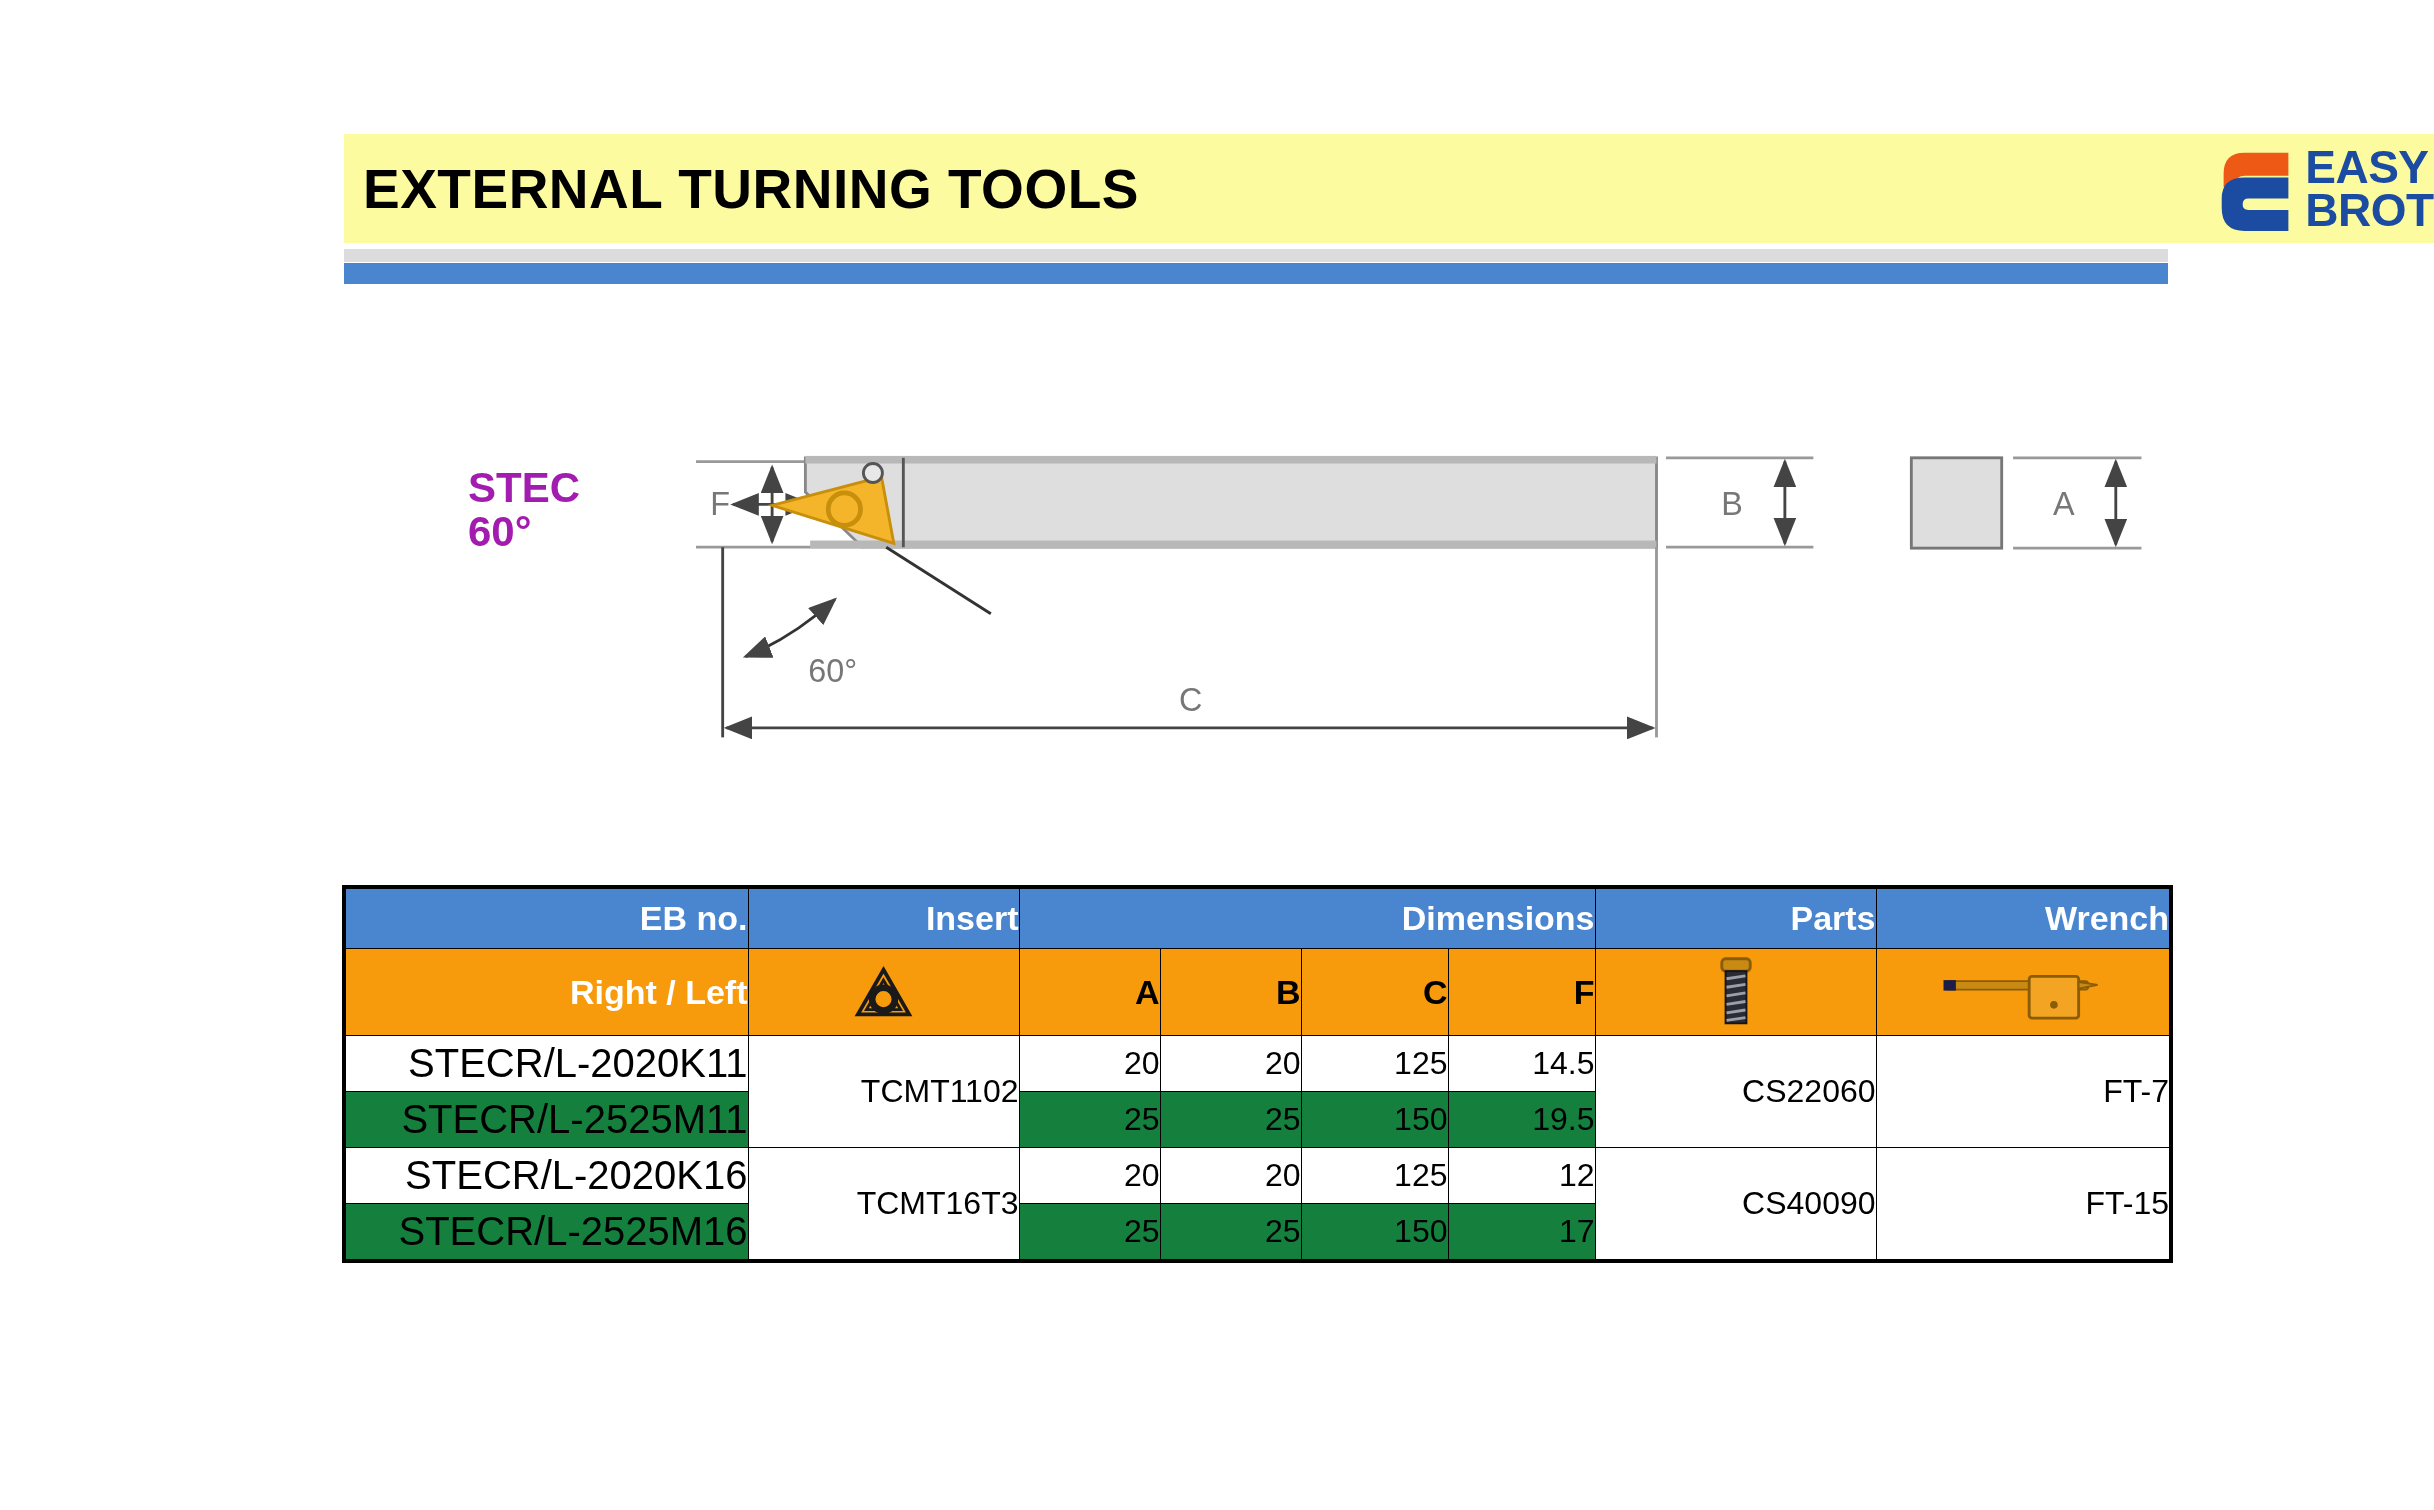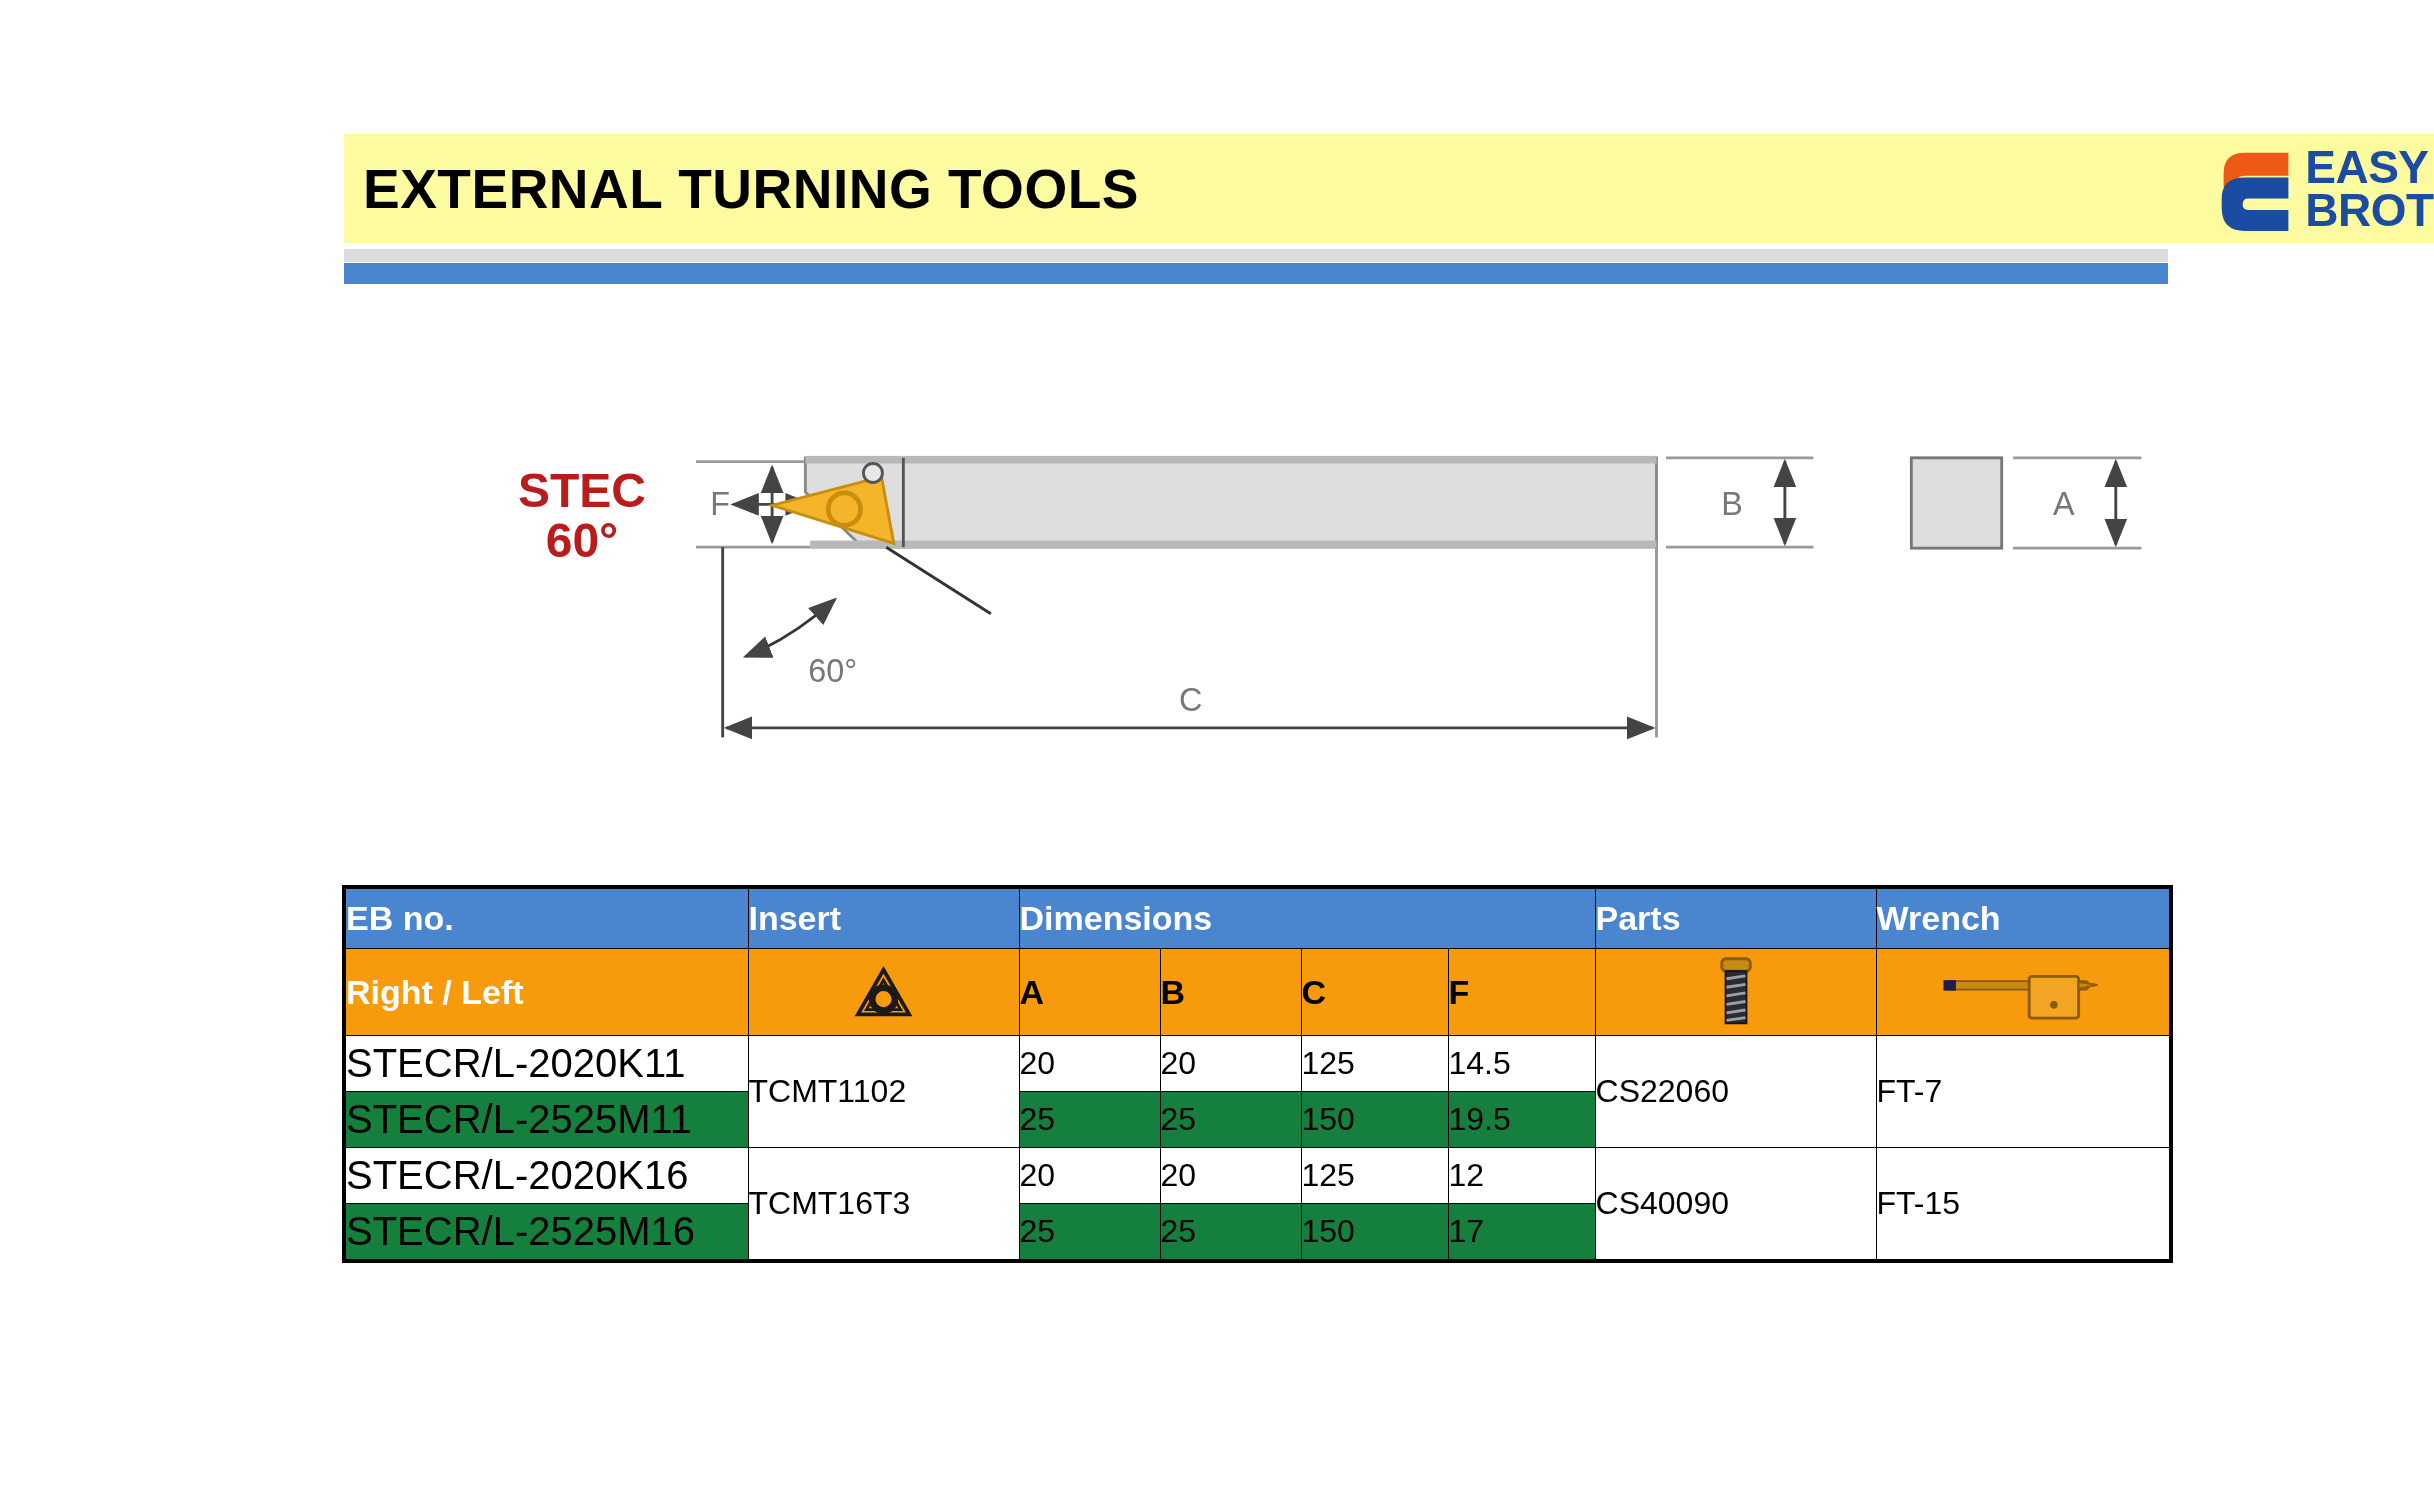--- a/index.html
+++ b/index.html
@@ -86,24 +86,24 @@
     left: 344px;
     top: 433px;
     width: 1826px;
     height: 333px;
   }
   #series-label {
     position: absolute;
     left: 124px;
     top: 33px;
     width: 228px;
-    text-align: center;
-    font-size: 48px;
-    font-weight: bold;
-    color: #b91c1c;
+    text-align: left;
+    font-size: 42px;
+    font-weight: bold;
+    color: #a21caf;
     line-height: 1.05;
   }
   #tool-svg {
     position: absolute;
     left: 314px;
     top: 0;
     width: 1512px;
     height: 333px;
   }
 
@@ -112,21 +112,21 @@
     position: absolute;
     left: 342px;
     top: 885px;
     width: 1831px;
     border-collapse: collapse;
     table-layout: fixed;
     border: 4.8px solid #000000;
   }
   #spec-table td, #spec-table th {
     border: 1.9px solid #000000;
-    text-align: left;
+    text-align: right;
     vertical-align: middle;
     padding: 0;
   }
   .hdr-blue {
     background: #4a86d0;
     color: #ffffff;
     font-size: 34px;
     font-weight: bold;
     height: 59px;
   }

